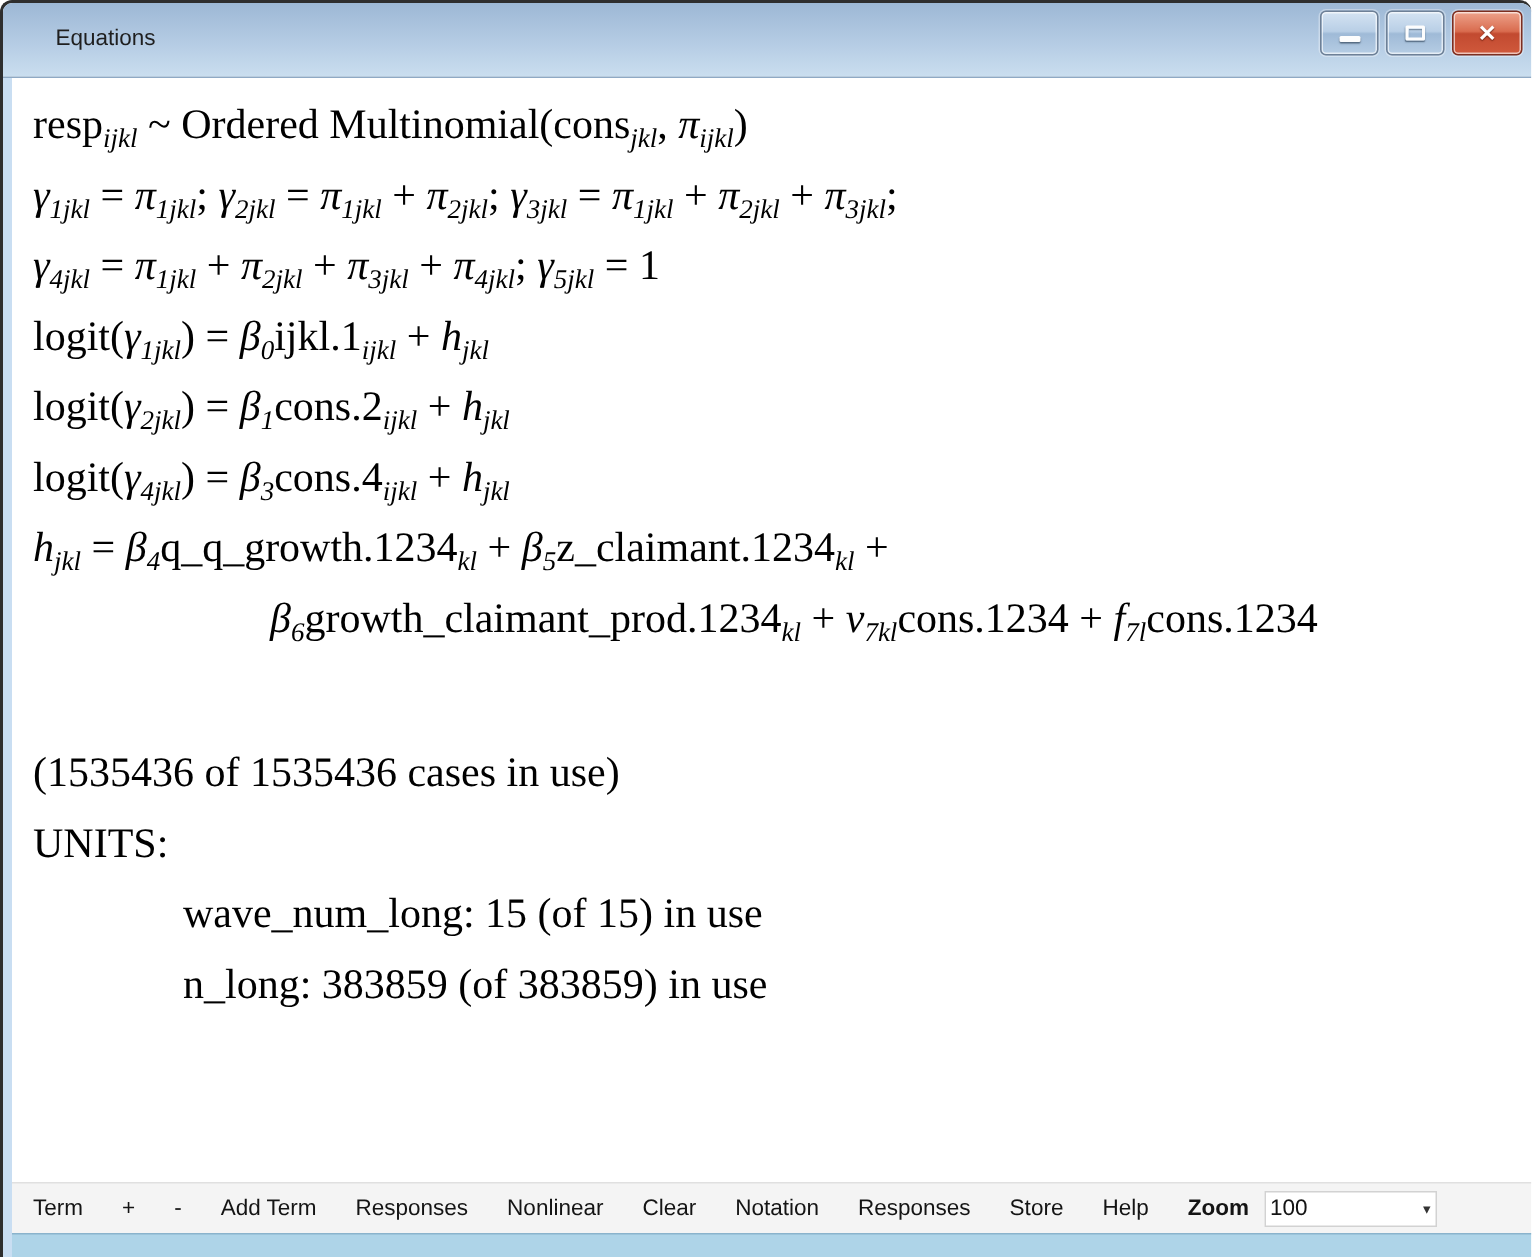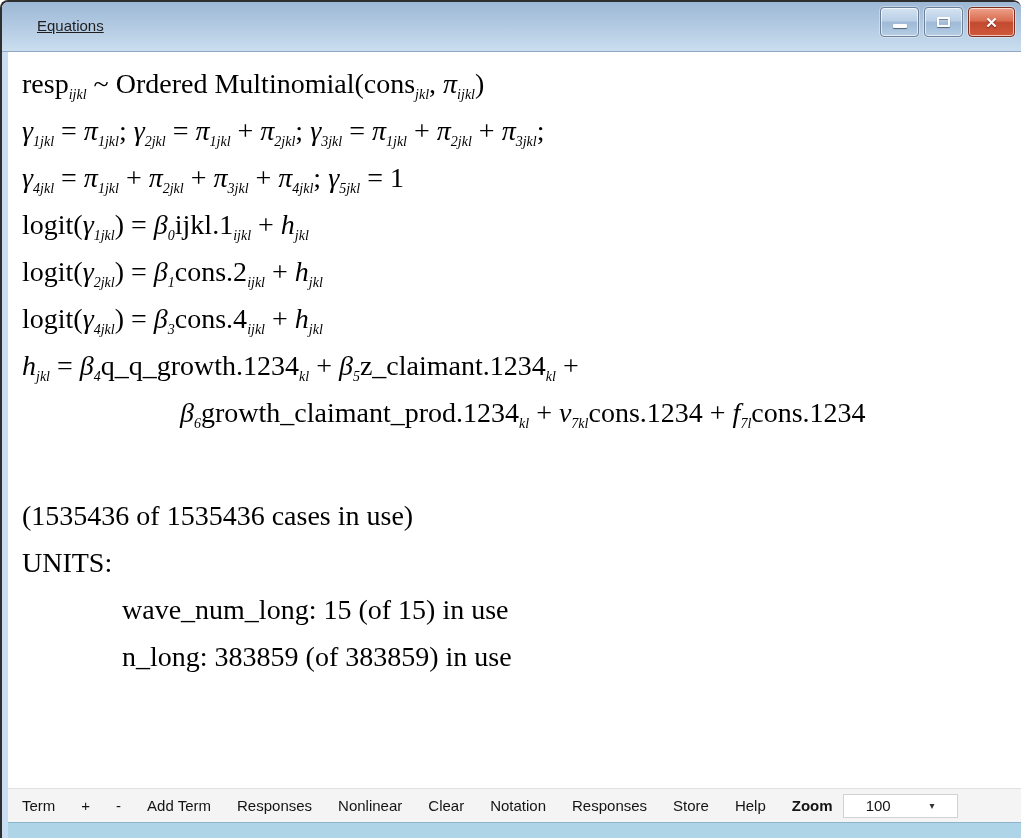--- a/index.html
+++ b/index.html
@@ -17,21 +17,21 @@
 
   
   .titlebar {
     position: relative;
     height: 50px; flex: 0 0 50px;
     background: linear-gradient(180deg, #9db8d5 0%, #b5cce4 55%, #cadeef 100%);
     border-bottom: 1px solid #8fa9c4;
   }
   .title {
     position: absolute; left: 35px; top: 15px;
-    font-size: 15px; color: #1f1f1f; text-decoration: underline;
+    font-size: 15px; color: #1f1f1f;
   }
   .controls {
     position: absolute; right: 6px; top: 5px;
     display: flex; gap: 5px;
   }
   .wbtn {
     height: 30px; border-radius: 4px;
     border: 1px solid #6e8096;
     box-shadow: inset 0 0 0 1px rgba(255,255,255,0.65), 0 0 0 1px rgba(255,255,255,0.35);
     background: linear-gradient(180deg, #d4e3f2 0%, #b9cfe6 46%, #9fbad7 52%, #b6cde4 100%);
@@ -75,39 +75,39 @@
   }
   .eq-line {
     font-family: "Liberation Serif", serif;
     font-size: 28px; color: #000;
     height: 47px; line-height: 47px;
     white-space: nowrap;
   }
   .eq-line.eq-gap { height: 56px; }
   .t-n { font-style: normal; }
   .t-i { font-style: italic; }
-  .t-s { font-style: italic; font-size: 14px; vertical-align: -6px; }
+  .t-s { font-style: italic; font-size: 18px; vertical-align: -6px; }
 
   
   .toolbar {
     flex: 0 0 34px; height: 34px;
     background: #f4f4f4; border-top: 1px solid #e0e0e0;
     display: flex; align-items: center;
     padding-left: 14px;
     font-size: 15px; color: #141414;
     white-space: nowrap;
   }
   #tb-items { display: flex; align-items: center; }
   .tb-item { margin-right: 26px; cursor: default; }
   .tb-zoom { font-weight: bold; margin-right: 10px; }
   .zoom-combo {
     width: 115px; height: 24px;
     background: #ffffff; border: 1px solid #d2d2d2;
     display: flex; align-items: center;
-    padding: 0 22px; font-size: 15px; color: #141414;
+    padding: 0 3px; font-size: 15px; color: #141414;
     cursor: default;
   }
   .zoom-combo .val { flex: 1 1 auto; }
   .zoom-combo .arrow { font-size: 10px; color: #333; }
 
   
   .bottom-strip {
     flex: 0 0 16px; height: 16px;
     background: #aed4e8; border-top: 1px solid #8ab3cc;
   }

